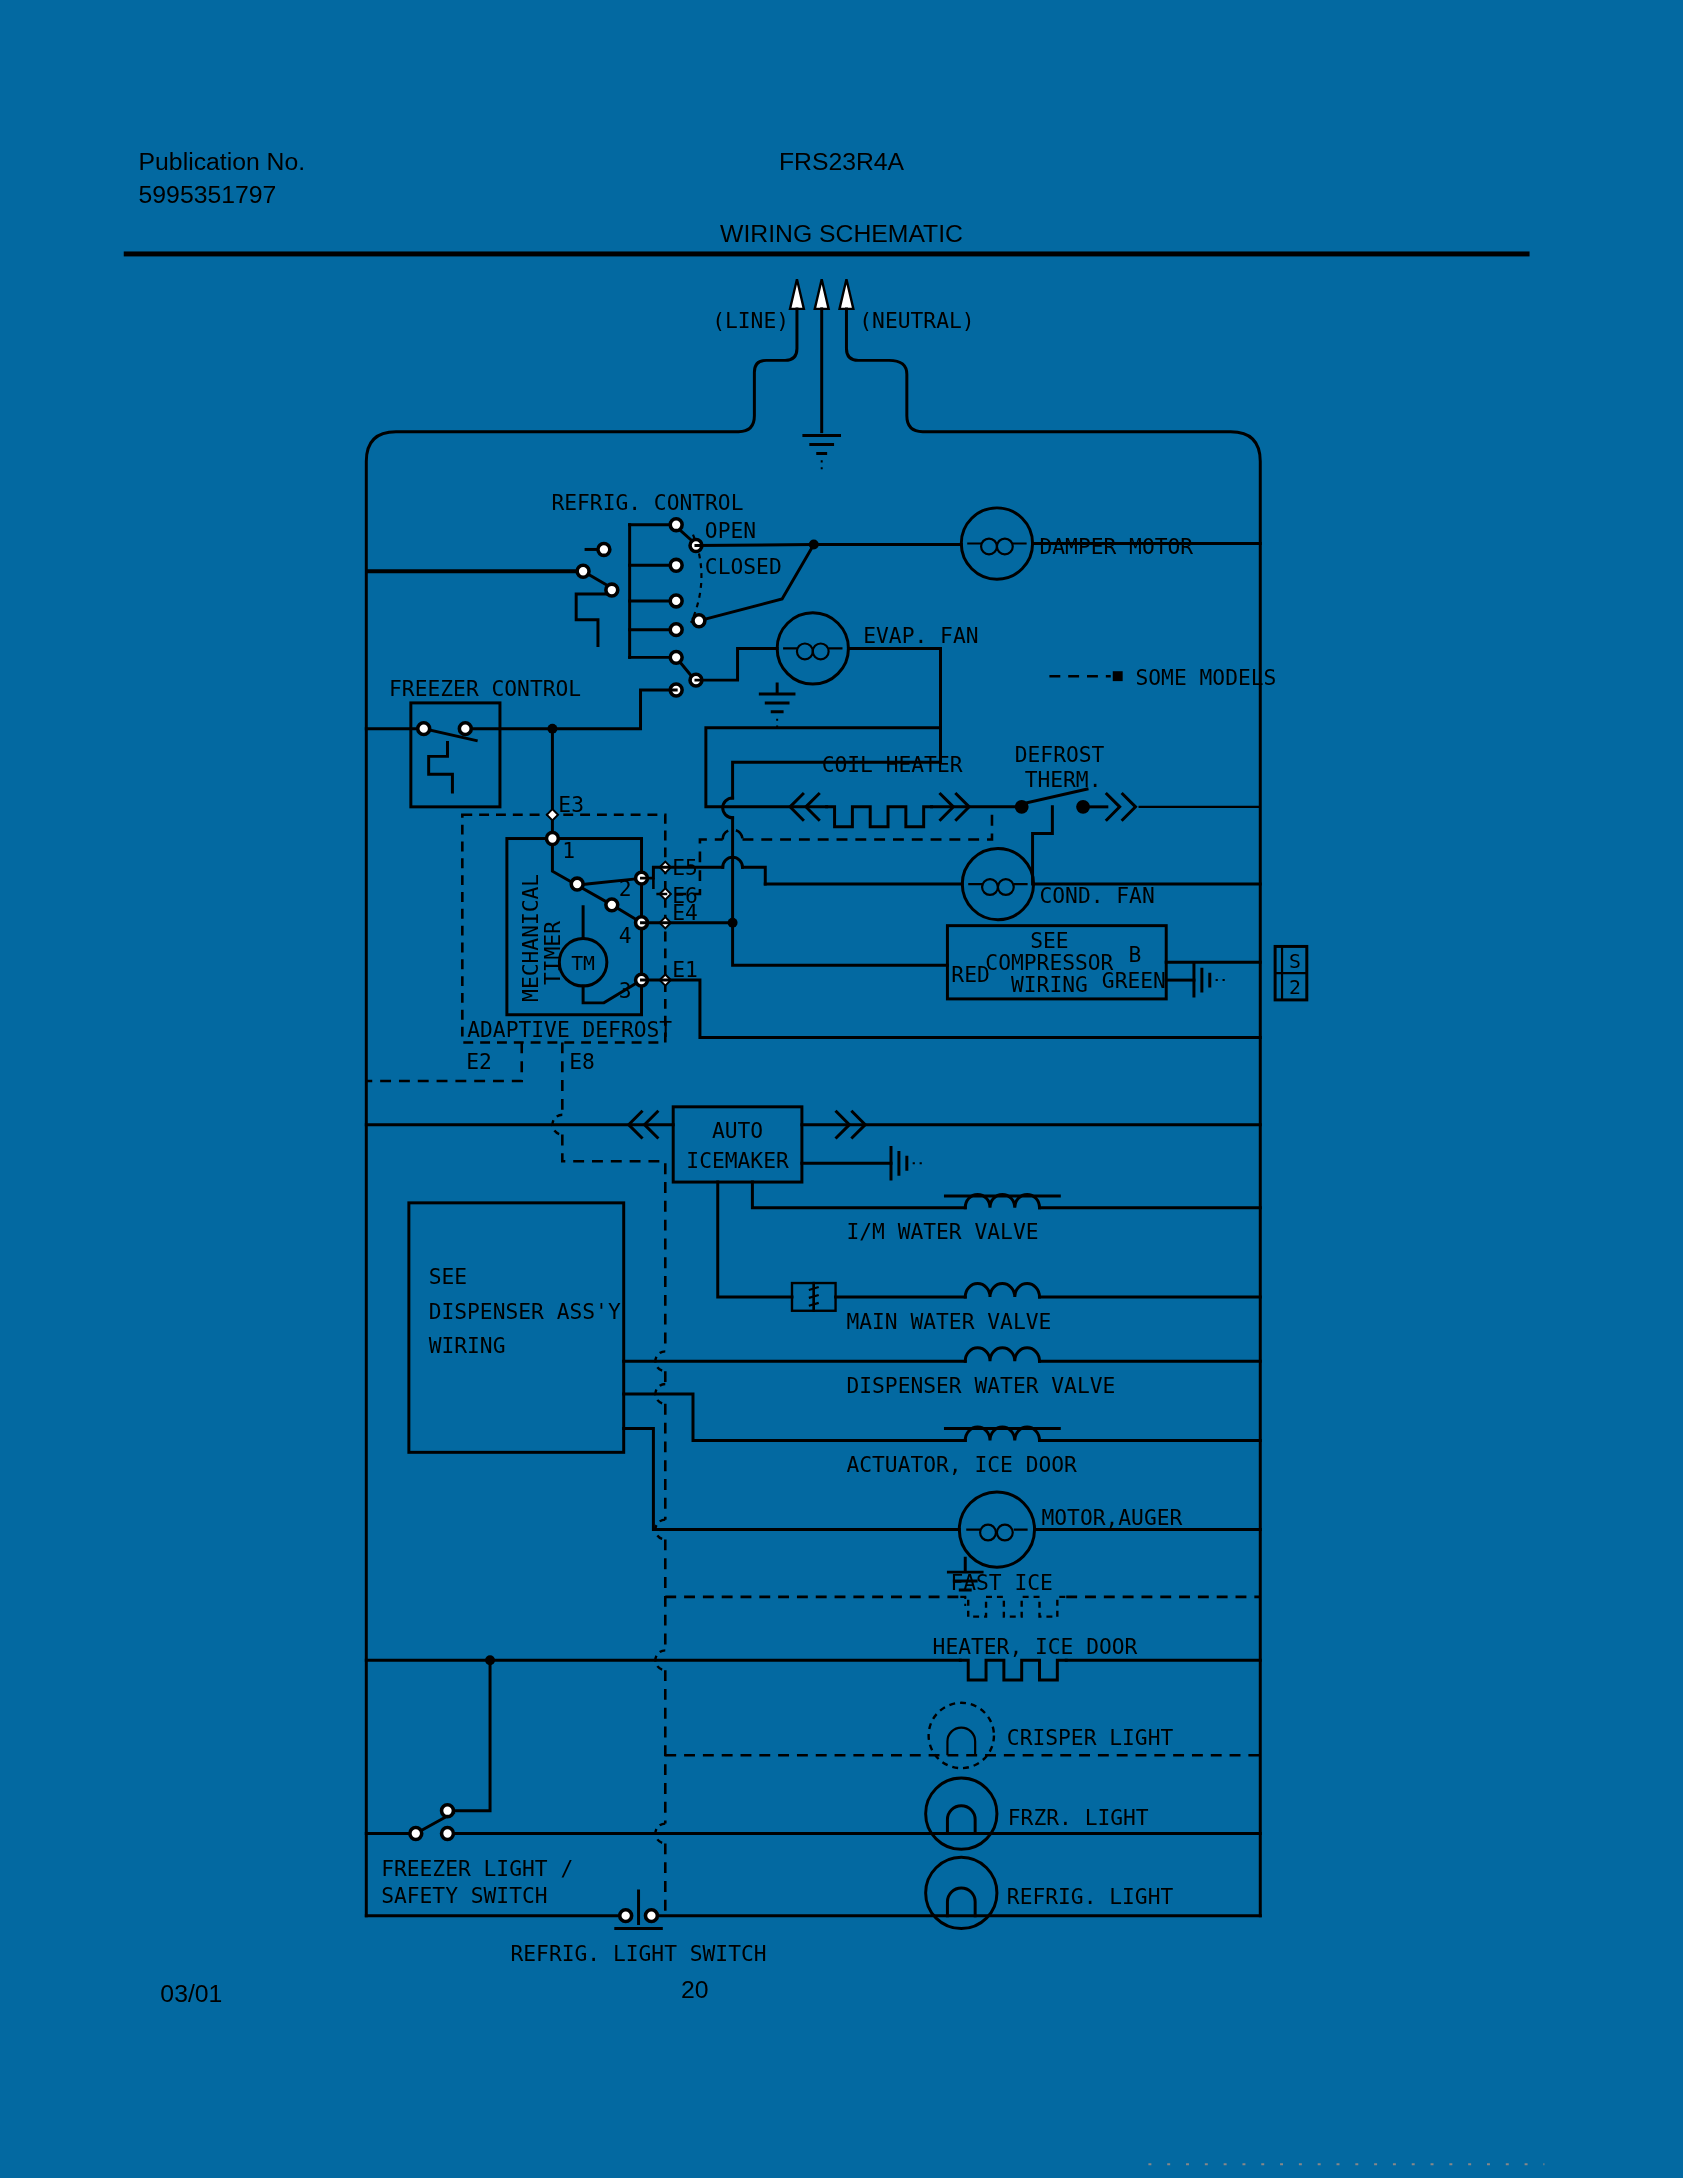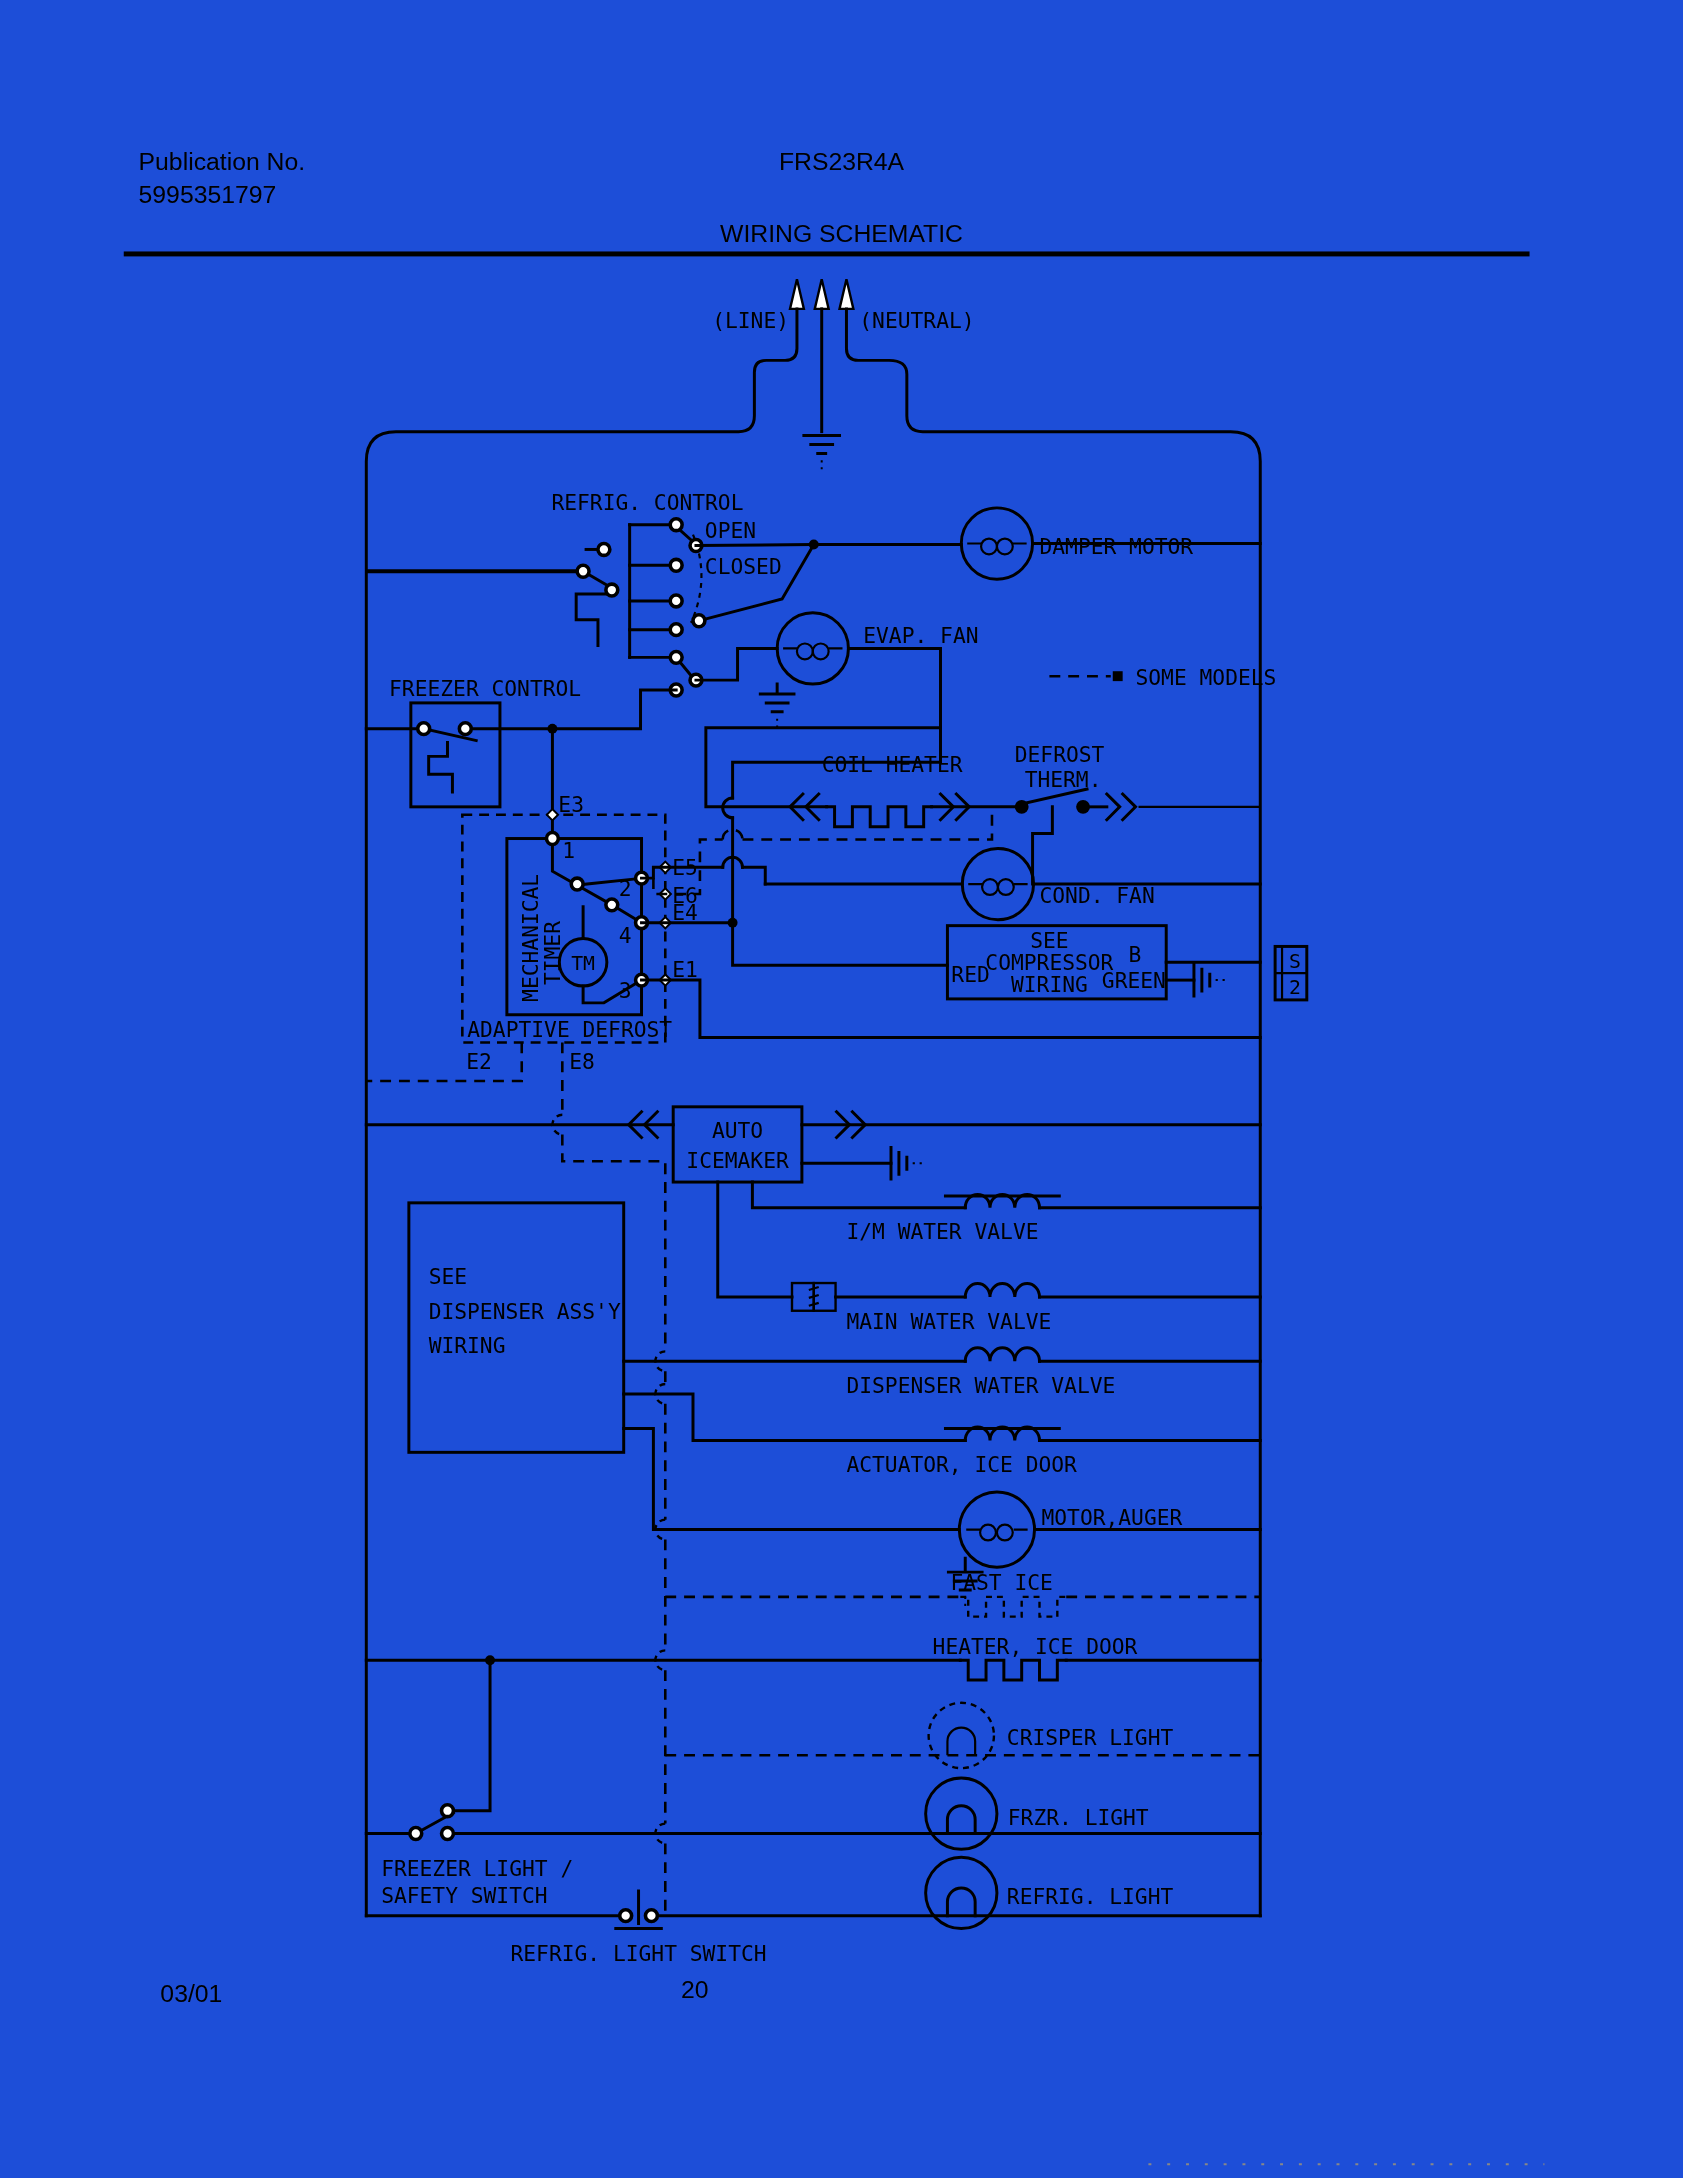--- a/index.html
+++ b/index.html
@@ -1,16 +1,16 @@
 <!DOCTYPE html>
 <html><head>
 <meta charset="utf-8">
 <style>
   html,body{margin:0;padding:0;background:#e8e8e8;}
-  #page{position:relative;width:1683px;height:2178px;background:#1d4ed8;margin:0 auto;
+  #page{position:relative;width:1683px;height:2178px;background:#0369a1;margin:0 auto;
         font-family:"DejaVu Sans Mono",monospace;}
   svg{position:absolute;left:0;top:0;}
   svg text{fill:#000;}
   .hdr{font-family:"Liberation Sans","DejaVu Sans",sans-serif;font-size:25px;}
   .lbl{font-family:"DejaVu Sans Mono",monospace;font-size:21.5px;letter-spacing:0px;}
   .sm {font-family:"DejaVu Sans Mono",monospace;font-size:20px;}
   .w  {stroke:#000;stroke-width:3;fill:none;stroke-linecap:square;}
   .w2 {stroke:#000;stroke-width:2.2;fill:none;}
   .w4 {stroke:#000;stroke-width:4;fill:none;}
   .d  {stroke:#000;stroke-width:2.6;fill:none;stroke-dasharray:11 8;}

